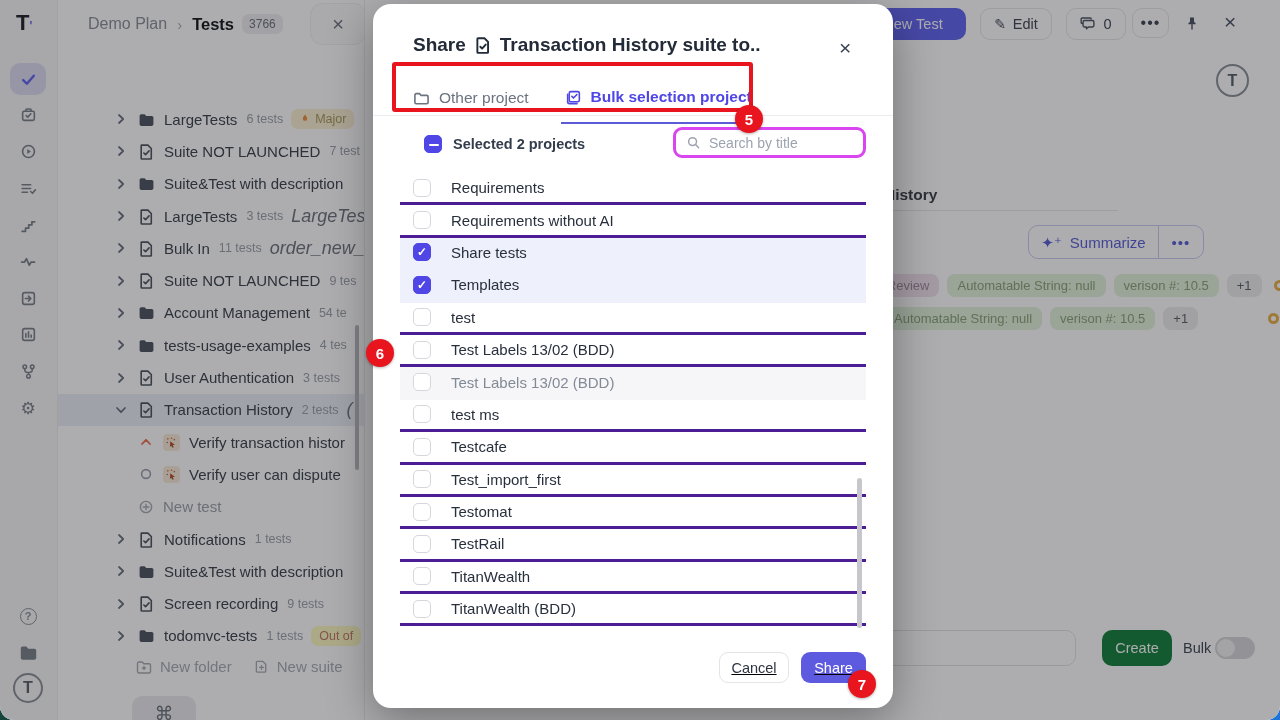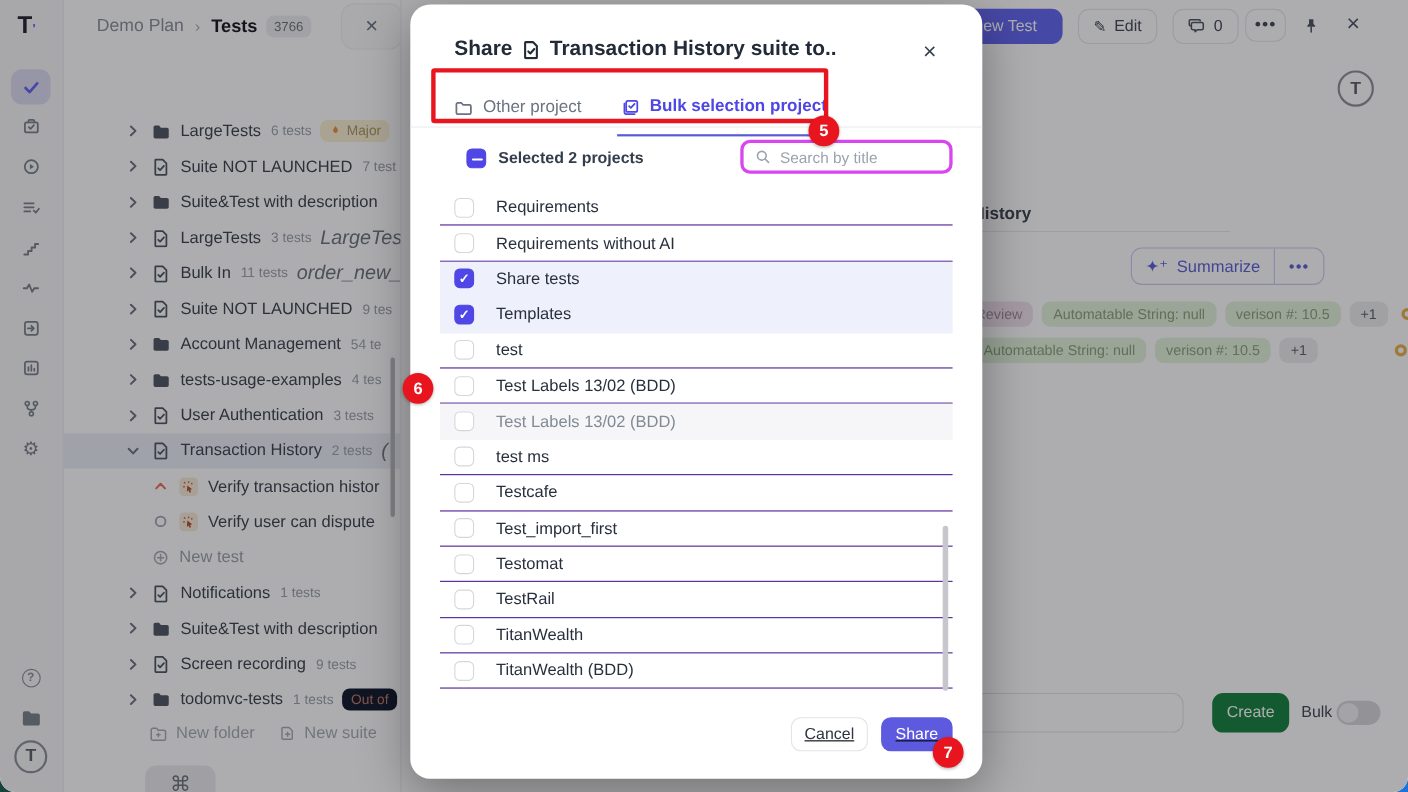--- a/index.html
+++ b/index.html
@@ -37,21 +37,21 @@
   .trow.sel { background:#eceef6; }
   .trow.indent { padding-left:80px; }
   .trow .chev { width:16px; height:16px; margin-right:9px; flex:none; display:flex; align-items:center; justify-content:center; }
   .trow .ticon { width:17px; height:17px; margin-right:9px; flex:none; }
   .trow .lbl { margin-right:9px; }
   .trow.muted .lbl { color:#9aa0a9; }
   .trow .meta { color:#9aa0a9; font-size:12.5px; margin-right:8px; }
   .trow .extra { color:#6d737d; font-size:18px;font-style:italic; }
   .tbadge { font-size:12.5px; border-radius:7px; padding:3px 8px; display:flex; align-items:center; gap:4px; }
   .tbadge.major { background:#fbf0d3; color:#a8995e; }
-  .tbadge.danger { background:#0f172a; color:#c07a67; }
+  .tbadge.danger { background:#fef9c3; color:#c07a67; }
   .ai-tile { width:17px; height:17px; background:#f7ecd9; border-radius:4px; margin-right:9px; flex:none; display:flex; align-items:center; justify-content:center; }
   .tree-foot { position:absolute; left:0; top:658px; width:100%; display:flex; align-items:center; padding-left:78px; gap:22px; color:#a6abb3; font-size:15px; }
   .tree-foot .fitem { display:flex; align-items:center; gap:8px; }
   .cmd-btn { position:absolute; left:74px; top:696px; width:64px; height:34px; background:#ececee; border-radius:10px; display:flex; align-items:center; justify-content:center; color:#6d737d; font-size:19px; }
   .tree-sb { position:absolute; left:297px; top:325px; width:4px; height:145px; background:#b9b9bf; border-radius:2px; }
 
   
   .main { position:absolute; left:366px; top:0; right:0; height:720px; background:#fff; }
   .btn { border-radius:10px; font-size:14.5px; display:inline-flex; align-items:center; justify-content:center; gap:7px; }
   .btn.primary { background:#6366f1; color:#fff; border:none; }
@@ -95,21 +95,21 @@
   .m-selrow { position:absolute; left:51px; top:131px; display:flex; align-items:center; gap:11px; font-size:14.5px; font-weight:bold; color:#333d4c; }
   .cb { width:18px; height:18px; border:1.5px solid #d6d7dc; border-radius:5px; background:#fff; flex:none; position:relative; }
   .cb.on { background:#4f46e5; border-color:#4f46e5; }
   .cb.on::after { content:"✓"; position:absolute; inset:0; color:#fff; font-size:12px; font-weight:bold; display:flex; align-items:center; justify-content:center; }
   .cb.ind { background:#4f46e5; border-color:#4f46e5; }
   .cb.ind::after { content:""; position:absolute; left:4px; top:7.5px; width:10px; height:2.4px; background:#fff; border-radius:2px; }
   .m-search { position:absolute; left:300px; top:123px; width:193px; height:31px; border:3px solid #d946ef; border-radius:9px; display:flex; align-items:center; padding-left:10px; gap:8px; }
   .m-search input { border:none; outline:none; width:140px; font-size:14px; color:#374151; font-family:"Liberation Sans",sans-serif; }
   .m-search input::placeholder { color:#9ca3af; }
   .m-list { position:absolute; left:27px; top:169px; width:466px; }
-  .prow { height:32.4px; display:flex; align-items:center; padding-left:13px; gap:20px; font-size:15px; color:#28303d; border-bottom:1px solid #4c1d95; }
+  .prow { height:32.4px; display:flex; align-items:center; padding-left:13px; gap:20px; font-size:15px; color:#28303d; border-bottom:3px solid #4c1d95; }
   .prow.hl { background:#eef0fc; border-bottom-color:#eef0fc; }
   .prow.mut { background:#f6f6f8; border-bottom-color:#f6f6f8; color:#828a96; }
   .m-sb { position:absolute; left:484px; top:474px; width:5px; height:150px; background:#c6c6cc; border-radius:3px; }
   .m-foot { position:absolute; left:0; top:648px; width:100%; display:flex; justify-content:flex-end; gap:12px; padding-right:27px;text-decoration:underline; }
   .m-cancel { width:70px; height:31px; background:#fff; border:1px solid #e3e4e8; border-radius:9px; color:#2c3440; font-size:14.5px; display:flex; align-items:center; justify-content:center; }
   .m-share { width:65px; height:31px; background:#5d5ae0; border:none; border-radius:9px; color:#fff; font-size:14.5px; display:flex; align-items:center; justify-content:center; }
   .red-rect { position:absolute; left:392px; top:62px; width:361px; height:50px; border:4px solid #e8141e; border-radius:3px; z-index:20; }
   .step-badge { position:absolute; width:28px; height:28px; background:#e8141e; border-radius:50%; color:#fff; font-size:15px; font-weight:bold; display:flex; align-items:center; justify-content:center; z-index:21; box-shadow:0 1px 3px rgba(0,0,0,.3); }
   .annot-svg { position:absolute; inset:0; z-index:20; pointer-events:none; }
 </style>

